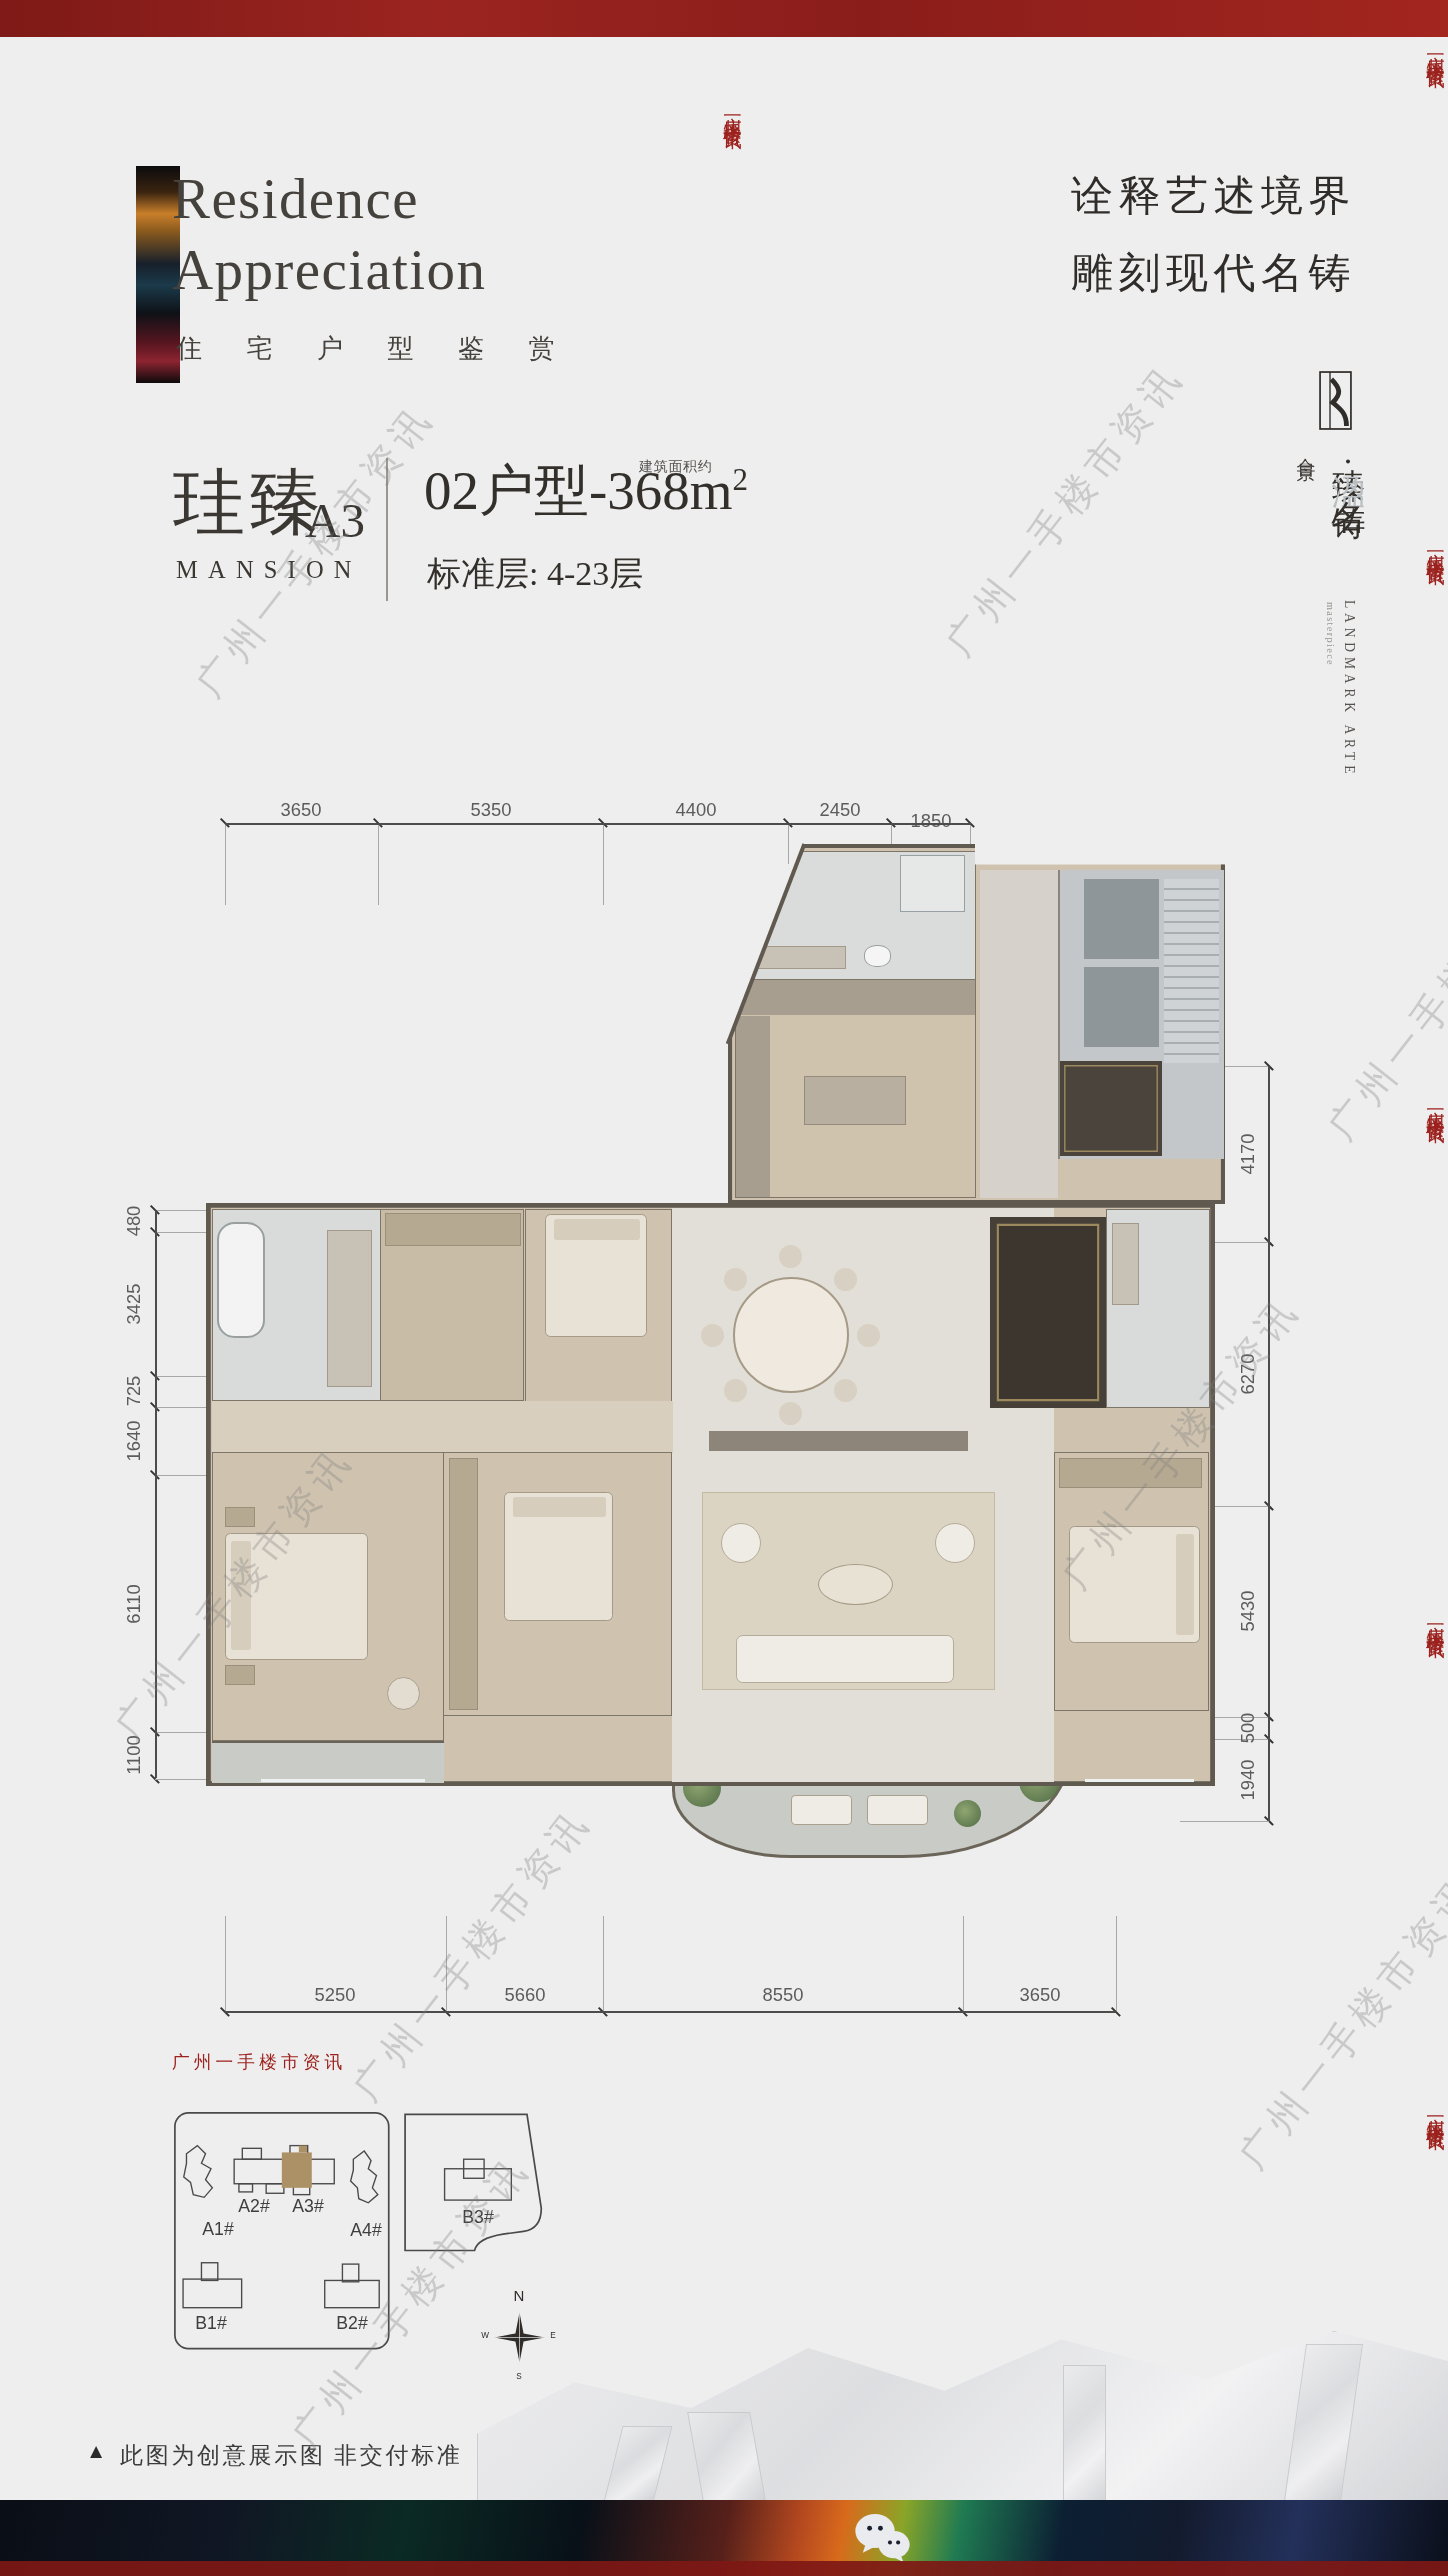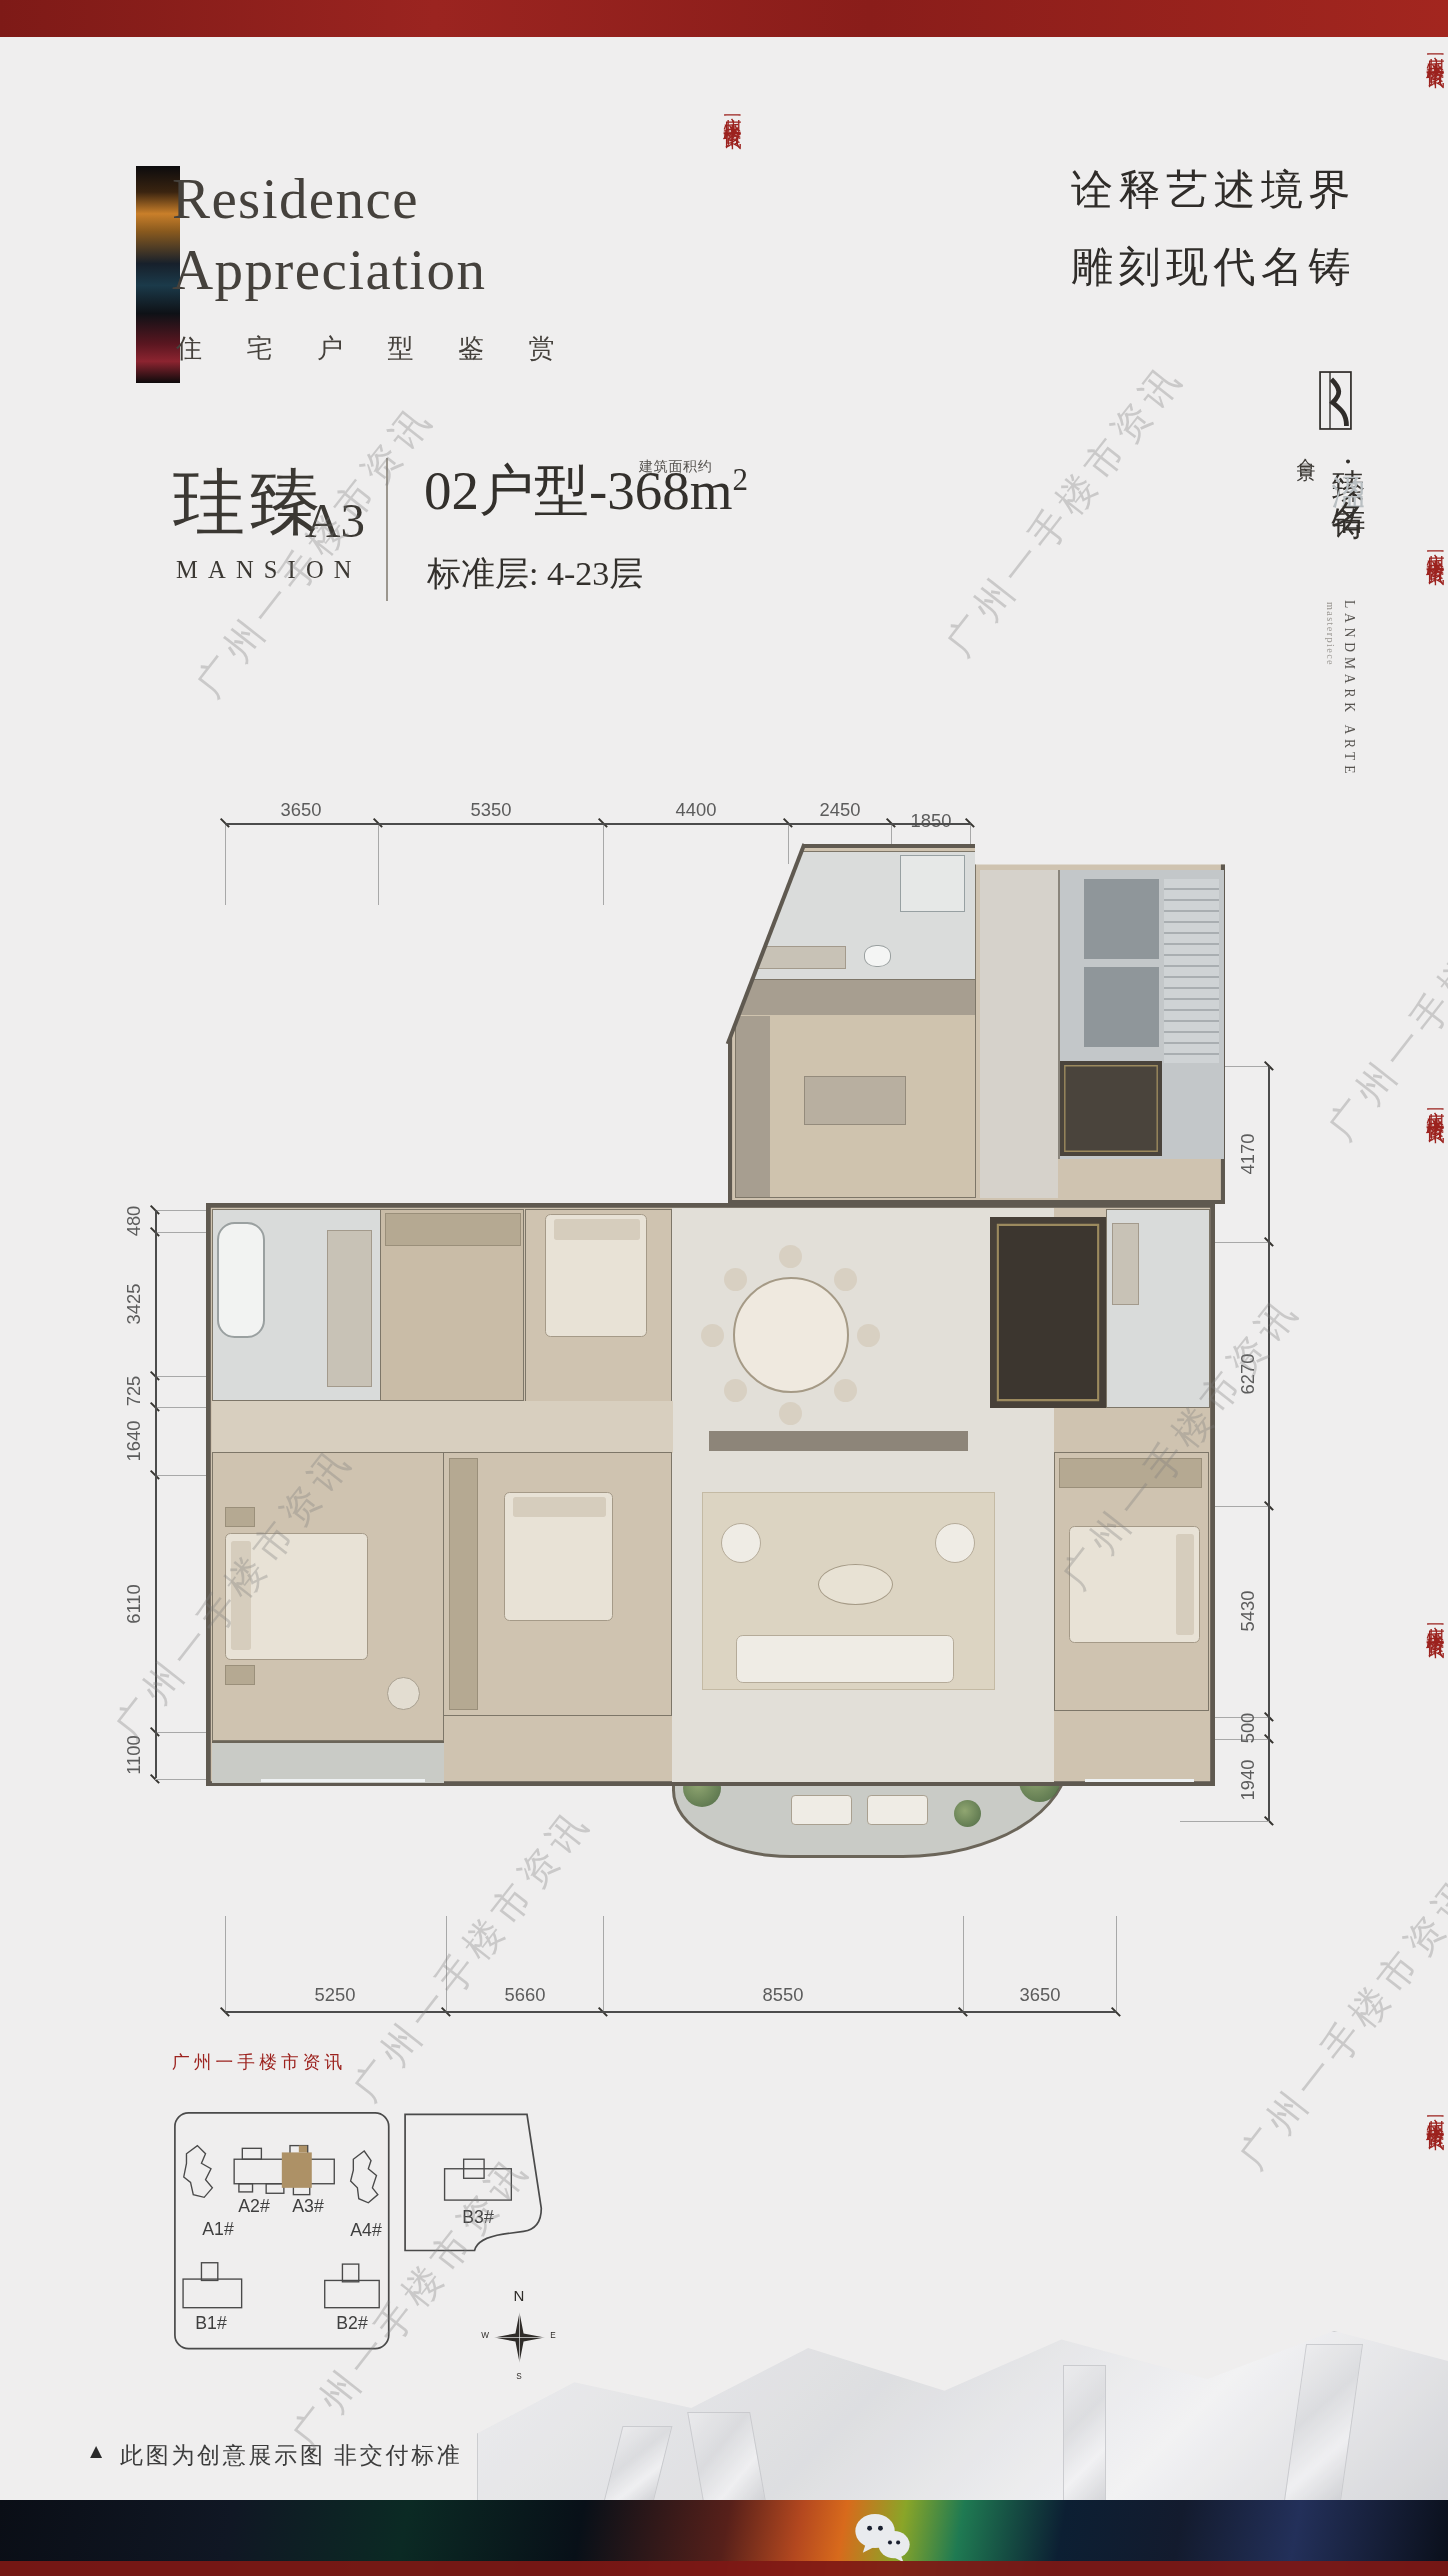--- a/index.html
+++ b/index.html
@@ -4,21 +4,21 @@
 <style>
   html,body{margin:0;padding:0;background:#e2e2e2;}
   #poster{position:relative;width:1449px;height:2576px;background:#efeeee;overflow:hidden;
     font-family:"Liberation Serif","DejaVu Serif",serif;color:#3f3c38;}
   .abs{position:absolute;}
   
   .art-strip{left:136px;top:166px;width:44px;height:217px;
     background:linear-gradient(180deg,#0c0b0d 0%,#3a2410 12%,#c97f2a 22%,#8a5a1e 30%,#17202b 45%,#1b3a4a 55%,#0e1116 68%,#5a1620 82%,#8c2430 90%,#0d0a0b 100%);}
   .title-en{left:172px;top:164px;font-size:57px;line-height:1.24;color:#45413c;letter-spacing:1.4px;}
   .title-zh{left:176px;top:331px;font-size:26px;letter-spacing:19px;color:#45413c;}
-  .headline{right:93px;text-align:right;font-size:42px;color:#2f2c29;letter-spacing:5.5px;}
+  .headline{right:93px;text-align:right;font-size:42px;color:#2f2c29;letter-spacing:5.5px;margin-top:6px;}
   .hl1{top:162px;} .hl2{top:239px;}
   
   .brand-prefix{left:1293px;top:442px;writing-mode:vertical-rl;font-size:19px;letter-spacing:5.5px;color:#3f3c38;}
   .brand-name{left:1325px;top:442px;writing-mode:vertical-rl;font-size:34px;letter-spacing:6.8px;color:#33302c;}
   .brand-name .lite{color:#b9bfc2;}
   .brand-en{left:1341px;top:600px;writing-mode:vertical-rl;font-size:13.6px;letter-spacing:4.8px;color:#55524e;}
   .brand-en-sub{left:1325px;top:602px;writing-mode:vertical-rl;font-size:10.2px;letter-spacing:1.4px;color:#9a9792;}
   
   .unit-zh{left:173px;top:455px;font-size:72px;letter-spacing:4.1px;color:#3b3833;}
   .unit-code{left:305px;top:492px;font-size:49px;color:#3b3833;}

